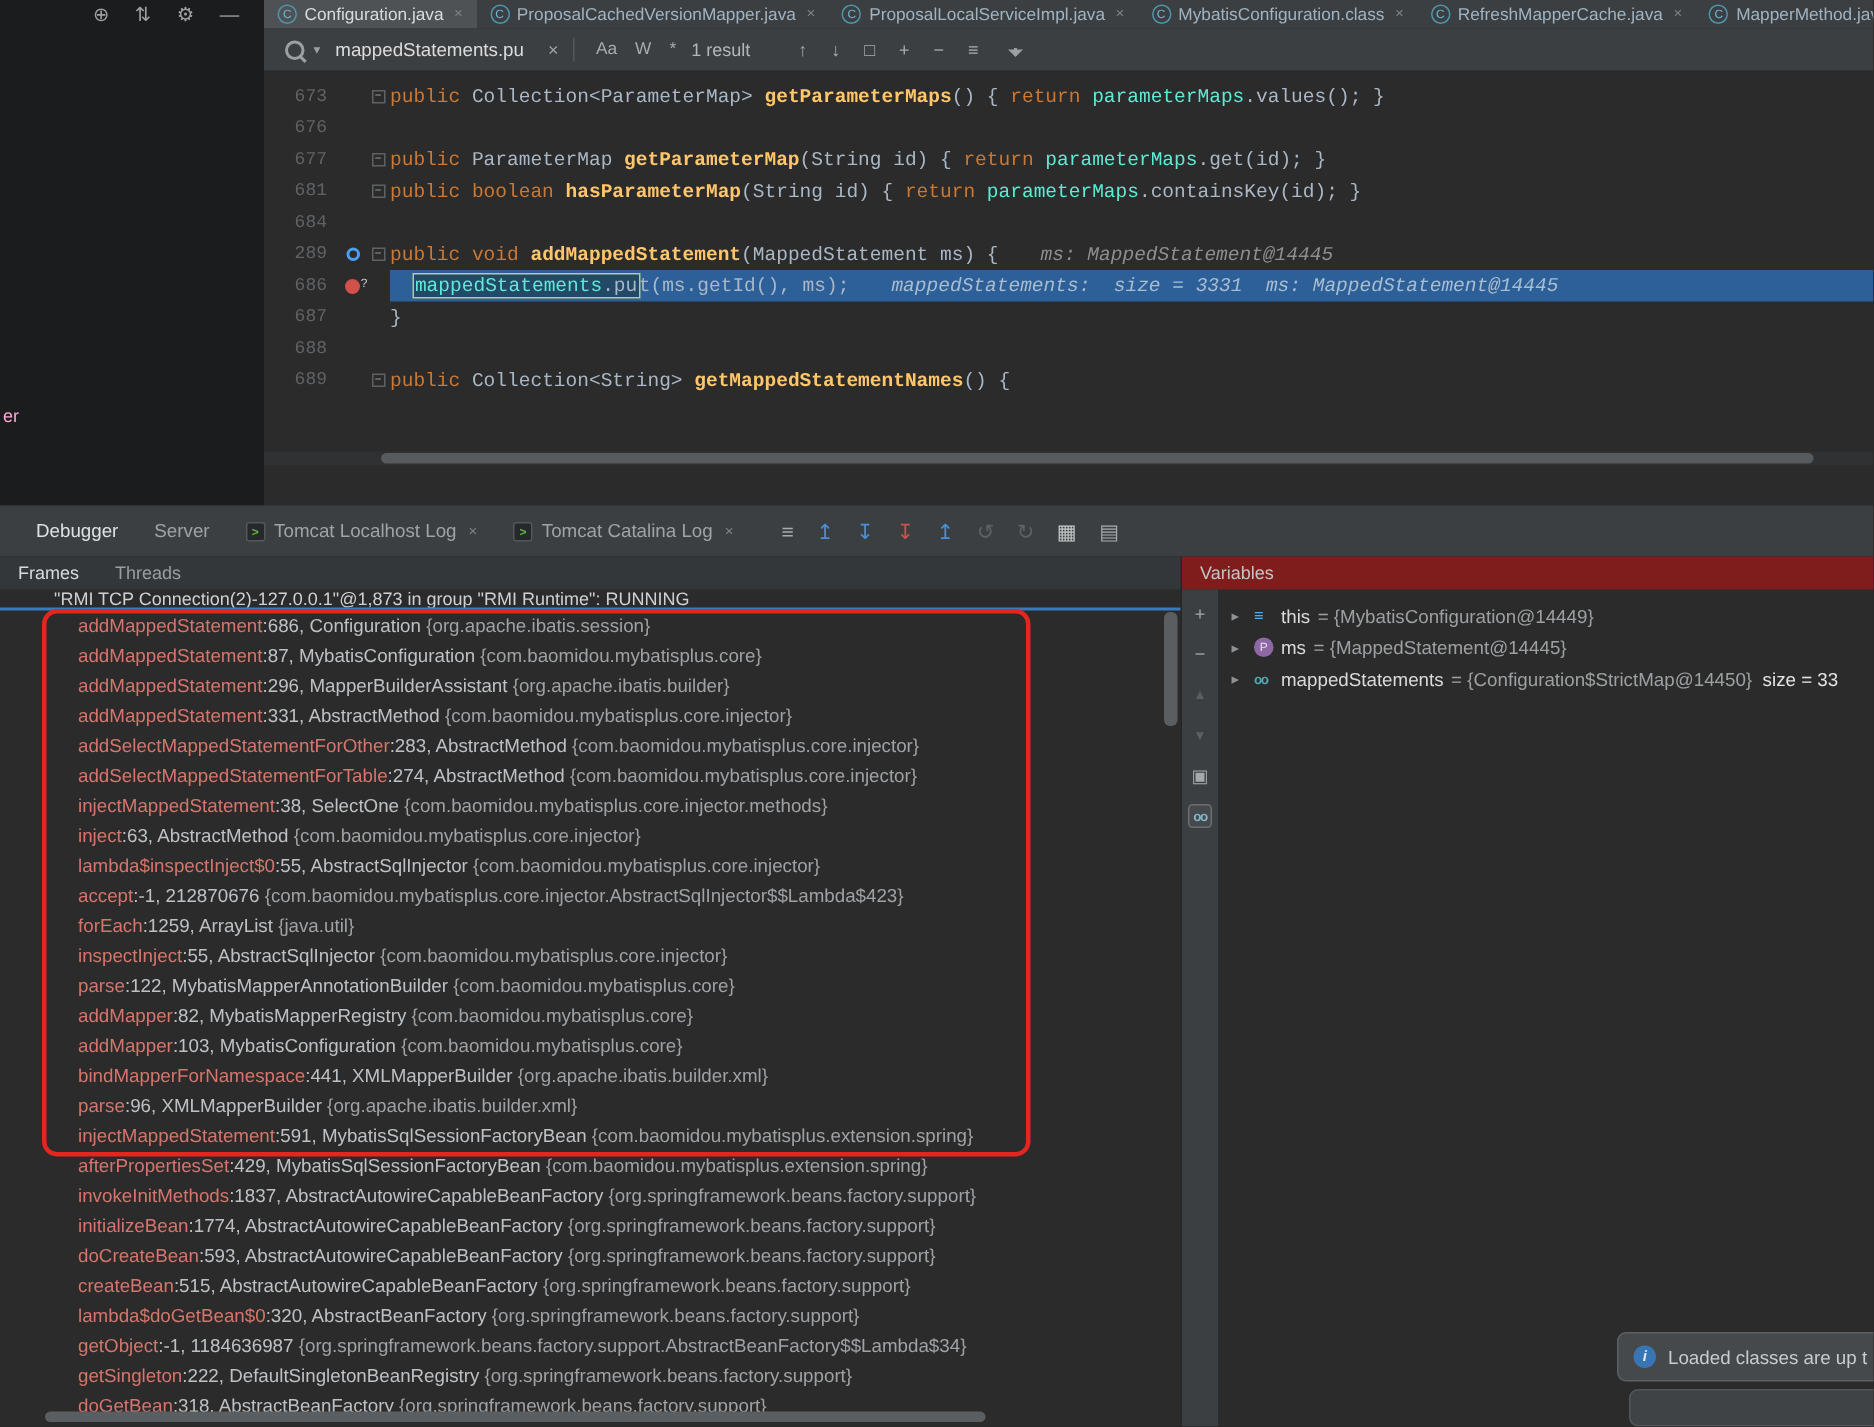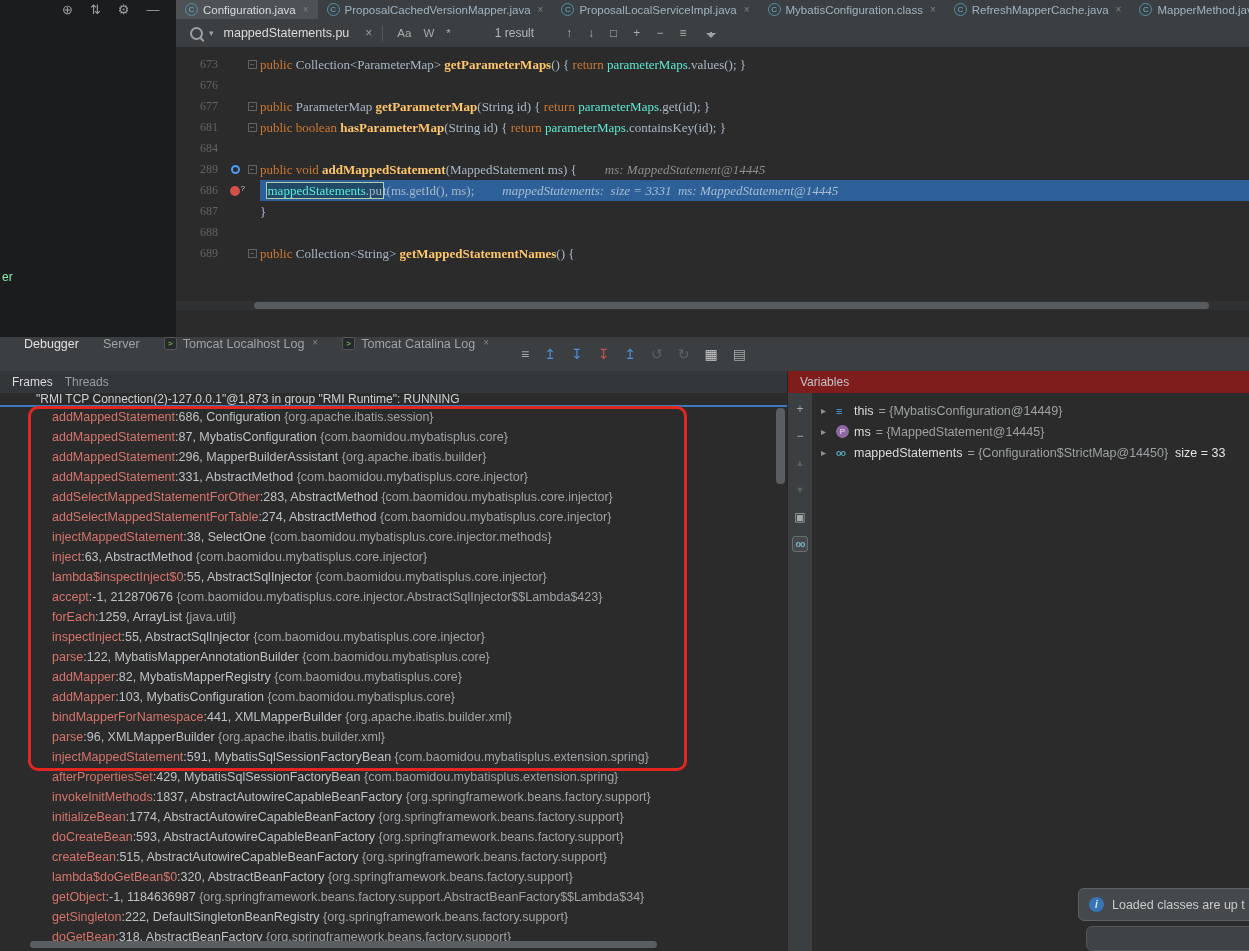--- a/index.html
+++ b/index.html
@@ -3,45 +3,45 @@
 <meta charset="utf-8">
 <style>
   html,body{margin:0;padding:0}
   body{width:1249px;height:951px;position:relative;overflow:hidden;background:#2b2b2b;
        font-family:"Liberation Sans",sans-serif;-webkit-font-smoothing:antialiased}
   
   .top{display:flex;height:337px}
   .left-panel{width:176px;background:#1b1c1e;position:relative;flex-shrink:0}
   .tlicons{position:absolute;left:62px;top:1px;display:flex;gap:17px;color:#9da0a2;font-size:13px;height:16px;align-items:center}
   .tlic{cursor:default}
-  .lfrag{position:absolute;left:2px;top:270px;color:#86efac;font-size:12px}
+  .lfrag{position:absolute;left:2px;top:270px;color:#f9a8d4;font-size:12px}
   .editor{flex:1;display:flex;flex-direction:column;min-width:0}
   .tabbar{height:19px;background:#3c3f41;display:flex;align-items:stretch;font-size:11.5px;overflow:hidden}
   .tab{display:flex;align-items:center;gap:5px;padding:0 9px;color:#9fb3c2;white-space:nowrap}
   .tab.sel{background:#4e5254;color:#d7dce0}
   .cicon{width:11px;height:11px;border:1px solid #4e94ad;border-radius:50%;color:#6fb8d4;font-size:8px;line-height:11px;text-align:center;flex-shrink:0}
   .tclose{color:#7f8486;font-size:10px;margin-left:2px}
   
   .searchbar{height:29px;background:#3c3f41;border-bottom:1px solid #282a2b;display:flex;align-items:center;gap:10px;padding-left:14px;font-size:12px;color:#9da0a2;box-sizing:border-box}
   .mag{width:9px;height:9px;border:2px solid #9da0a2;border-radius:50%;position:relative;flex-shrink:0}
   .mag::after{content:"";position:absolute;width:2px;height:5px;background:#9da0a2;transform:rotate(-45deg);left:9px;top:8px}
   .caret{font-size:9px;margin-left:-4px;color:#9da0a2}
   .query{color:#dcdcdc;font-size:12.5px;font-family:"Liberation Sans",sans-serif}
   .clear{color:#9da0a2;font-size:12px;margin-left:6px}
   .sep{width:1px;height:16px;background:#55585a}
   .toggles{display:flex;gap:12px;margin-left:4px}
   .toggle{font-size:11.5px;color:#a9acad}
-  .result{color:#b4b7b9;margin-left:34px}
+  .result{color:#b4b7b9;}
   .navicons{display:flex;gap:16px;margin-left:22px}
   .nav-ic{font-size:12px;color:#a9acad}
   .funnel-wrap{position:relative;margin-left:10px;width:12px;height:12px;display:inline-block}
   .funnel{display:inline-block;width:0;height:0;border-left:5px solid transparent;border-right:5px solid transparent;border-top:5px solid #9da0a2}
   .funnel-wrap::after{content:"";position:absolute;left:4px;top:5px;width:2px;height:5px;background:#9da0a2}
   
-  .codearea{flex:1;position:relative;background:#2b2b2b;font-family:Liberation Serif, serif;font-size:13px;padding-top:6px;overflow:hidden;box-sizing:border-box}
+  .codearea{flex:1;position:relative;background:#2b2b2b;font-family:Liberation Mono, monospace;font-size:13px;padding-top:6px;overflow:hidden;box-sizing:border-box}
   .crow{display:flex;height:21px;line-height:21px}
   .lnum{width:42px;text-align:right;padding-right:8px;color:#606366;font-size:12px;flex-shrink:0}
   .gcol{width:18px;flex-shrink:0;display:flex;align-items:center;justify-content:center}
   .fcol{width:16px;flex-shrink:0;display:flex;align-items:center;justify-content:center}
   .lbody{flex:1;white-space:pre;min-width:0;overflow:hidden}
   .lbody.cur{background:#2d6099}
   .fold{width:9px;height:9px;border:1px solid #5f6265;color:#9da0a2;font-size:8px;line-height:8px;text-align:center;box-sizing:border-box}
   .bp-blue{width:9px;height:9px;border-radius:50%;border:2px solid #4a9ff5;box-sizing:border-box}
   .bp-red{width:10px;height:10px;border-radius:50%;background:#d2504a;position:relative}
   .bp-red::after{content:"?";position:absolute;right:-5px;bottom:-3px;font-size:8px;color:#c9cccd;font-family:"Liberation Sans",sans-serif}
@@ -51,29 +51,29 @@
   .pl{color:#a9b7c6}
   .hint{font-style:italic;color:#8e8e8e;margin-left:28px}
   .cur .hint{color:#a8bdd0}
   .search-match{border:1px solid #aecbae;background:rgba(15,35,15,.35);padding:0 1px;margin:0 -1px}
   .hscroll{position:absolute;left:0;right:0;top:253px;height:9px;background:#2f3133}
   .hscroll .thumb{position:absolute;left:78px;right:40px;top:1px;height:7px;background:#585b5d;border-radius:4px}
   
   .debug{position:absolute;top:337px;left:0;right:0;bottom:0;display:flex;flex-direction:column;background:#2b2b2b}
   .dtabbar{height:34px;background:#3c3f41;display:flex;align-items:center;padding-left:12px;flex-shrink:0}
   .dtabs{display:flex;height:100%;align-items:center}
-  .dtab{padding:18px 12px;height:100%;display:flex;align-items:flex-start;gap:6px;font-size:12.5px;color:#9fa3a6;white-space:nowrap}
+  .dtab{padding:18px 12px;height:100%;display:flex;align-items:center;gap:6px;font-size:12.5px;color:#9fa3a6;white-space:nowrap}
   .dtab.sel{color:#dfe1e3}
   .term-icon{width:13px;height:13px;background:#26292b;border:1px solid #54575a;border-radius:2px;color:#62b543;font-size:8px;line-height:12px;text-align:center;font-weight:bold;box-sizing:border-box}
   .dtools{display:flex;gap:15px;margin-left:20px;font-size:14px;align-items:center}
   .dic-gray{color:#a7a9ab}.dic-blue{color:#4b8fd5}.dic-red{color:#c75450}.dic-dis{color:#5f6264}.dic-light{color:#c7c9cb}
   .dcontent{flex:1;display:flex;min-height:0}
   
   .fpane{flex:1;position:relative;min-width:0;background:#2b2b2b}
-  .fheader{height:22px;background:#34373a;display:flex;align-items:center;gap:12px;padding-left:12px;font-size:12px}
+  .fheader{height:22px;background:#34373a;display:flex;align-items:center;gap:24px;padding-left:12px;font-size:12px}
   .ftab{color:#9b9ea1}
   .ftab.sel{color:#d8dadc}
   .threadrow{height:14px;line-height:12px;font-size:12px;color:#ced1d3;padding-left:36px;white-space:nowrap;overflow:hidden;border-bottom:2px solid #3a7abd;box-sizing:border-box}
   .flist{position:absolute;top:36px;left:0;right:0;bottom:0;overflow:hidden}
   .frow{height:20px;line-height:20px;padding-left:52px;font-size:12.5px;white-space:nowrap}
   .fm{color:#d5756c}
   .floc{color:#bdc1c4}
   .fpkg{color:#9fa2a5}
   .vscroll{position:absolute;right:2px;top:37px;width:9px;height:76px;background:#5b5e61;border-radius:4px;z-index:5}
   .fhscroll{position:absolute;left:30px;bottom:3px;width:627px;height:7px;background:#5b5e61;border-radius:4px;z-index:45}

